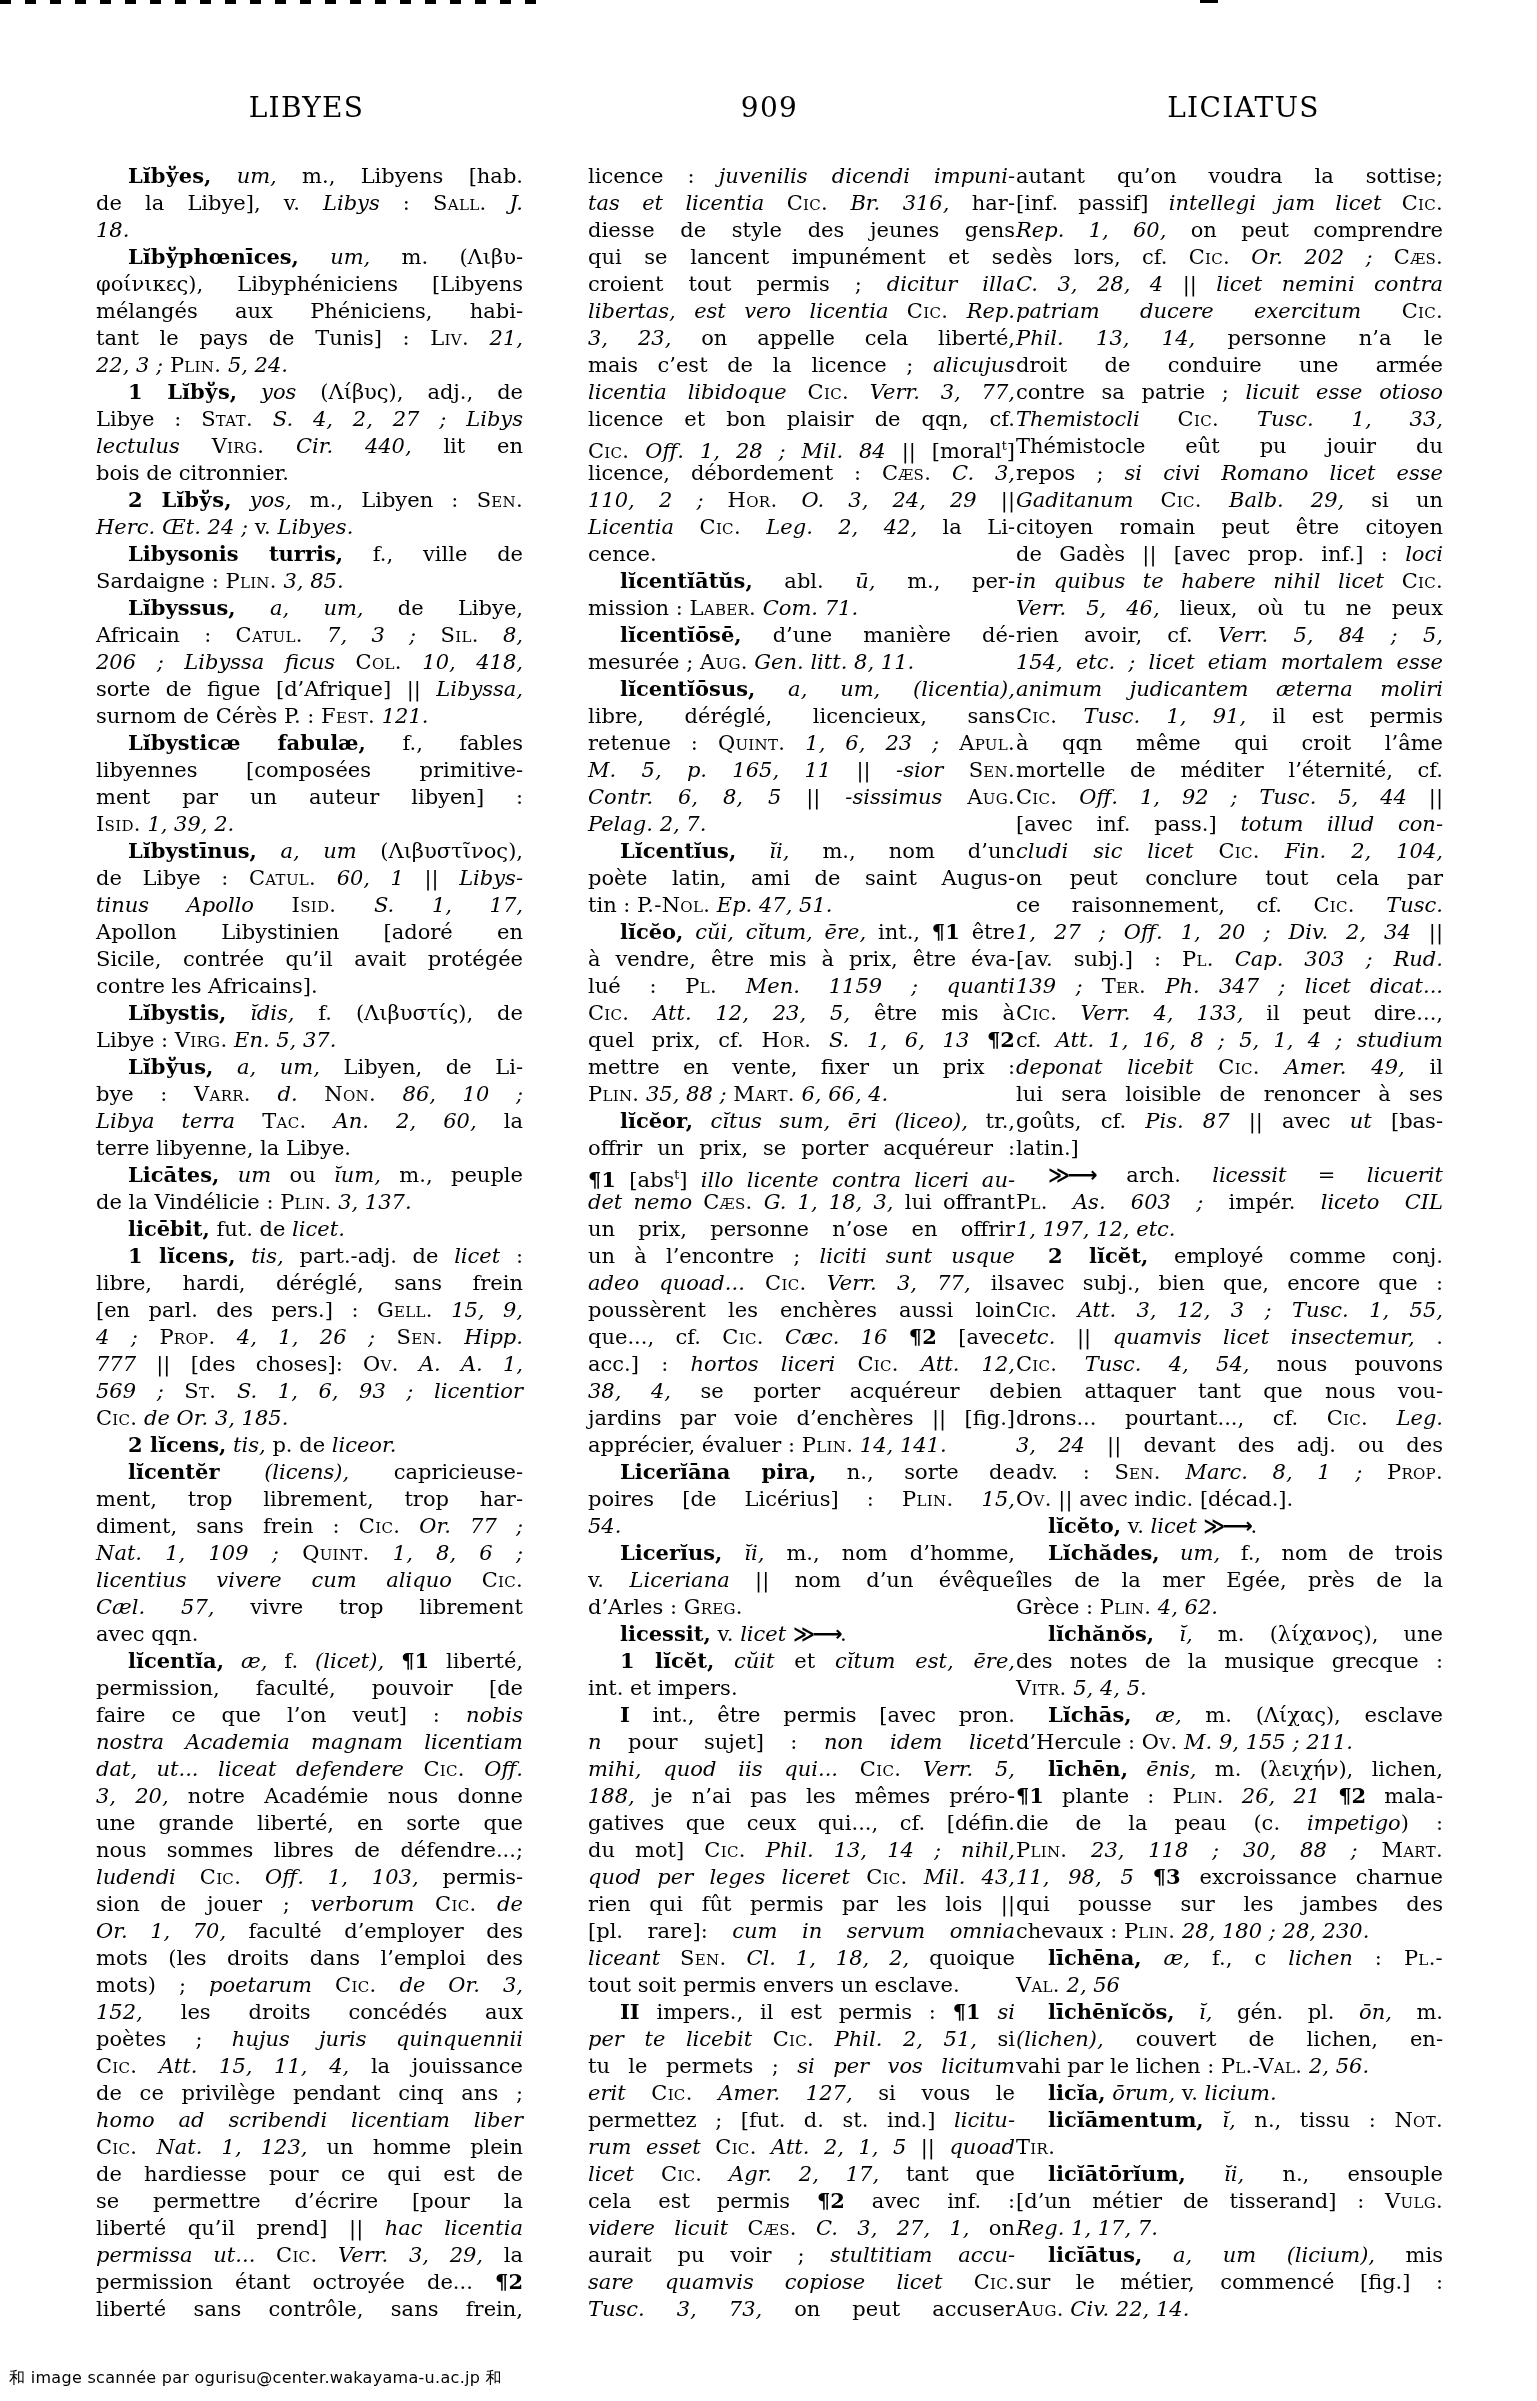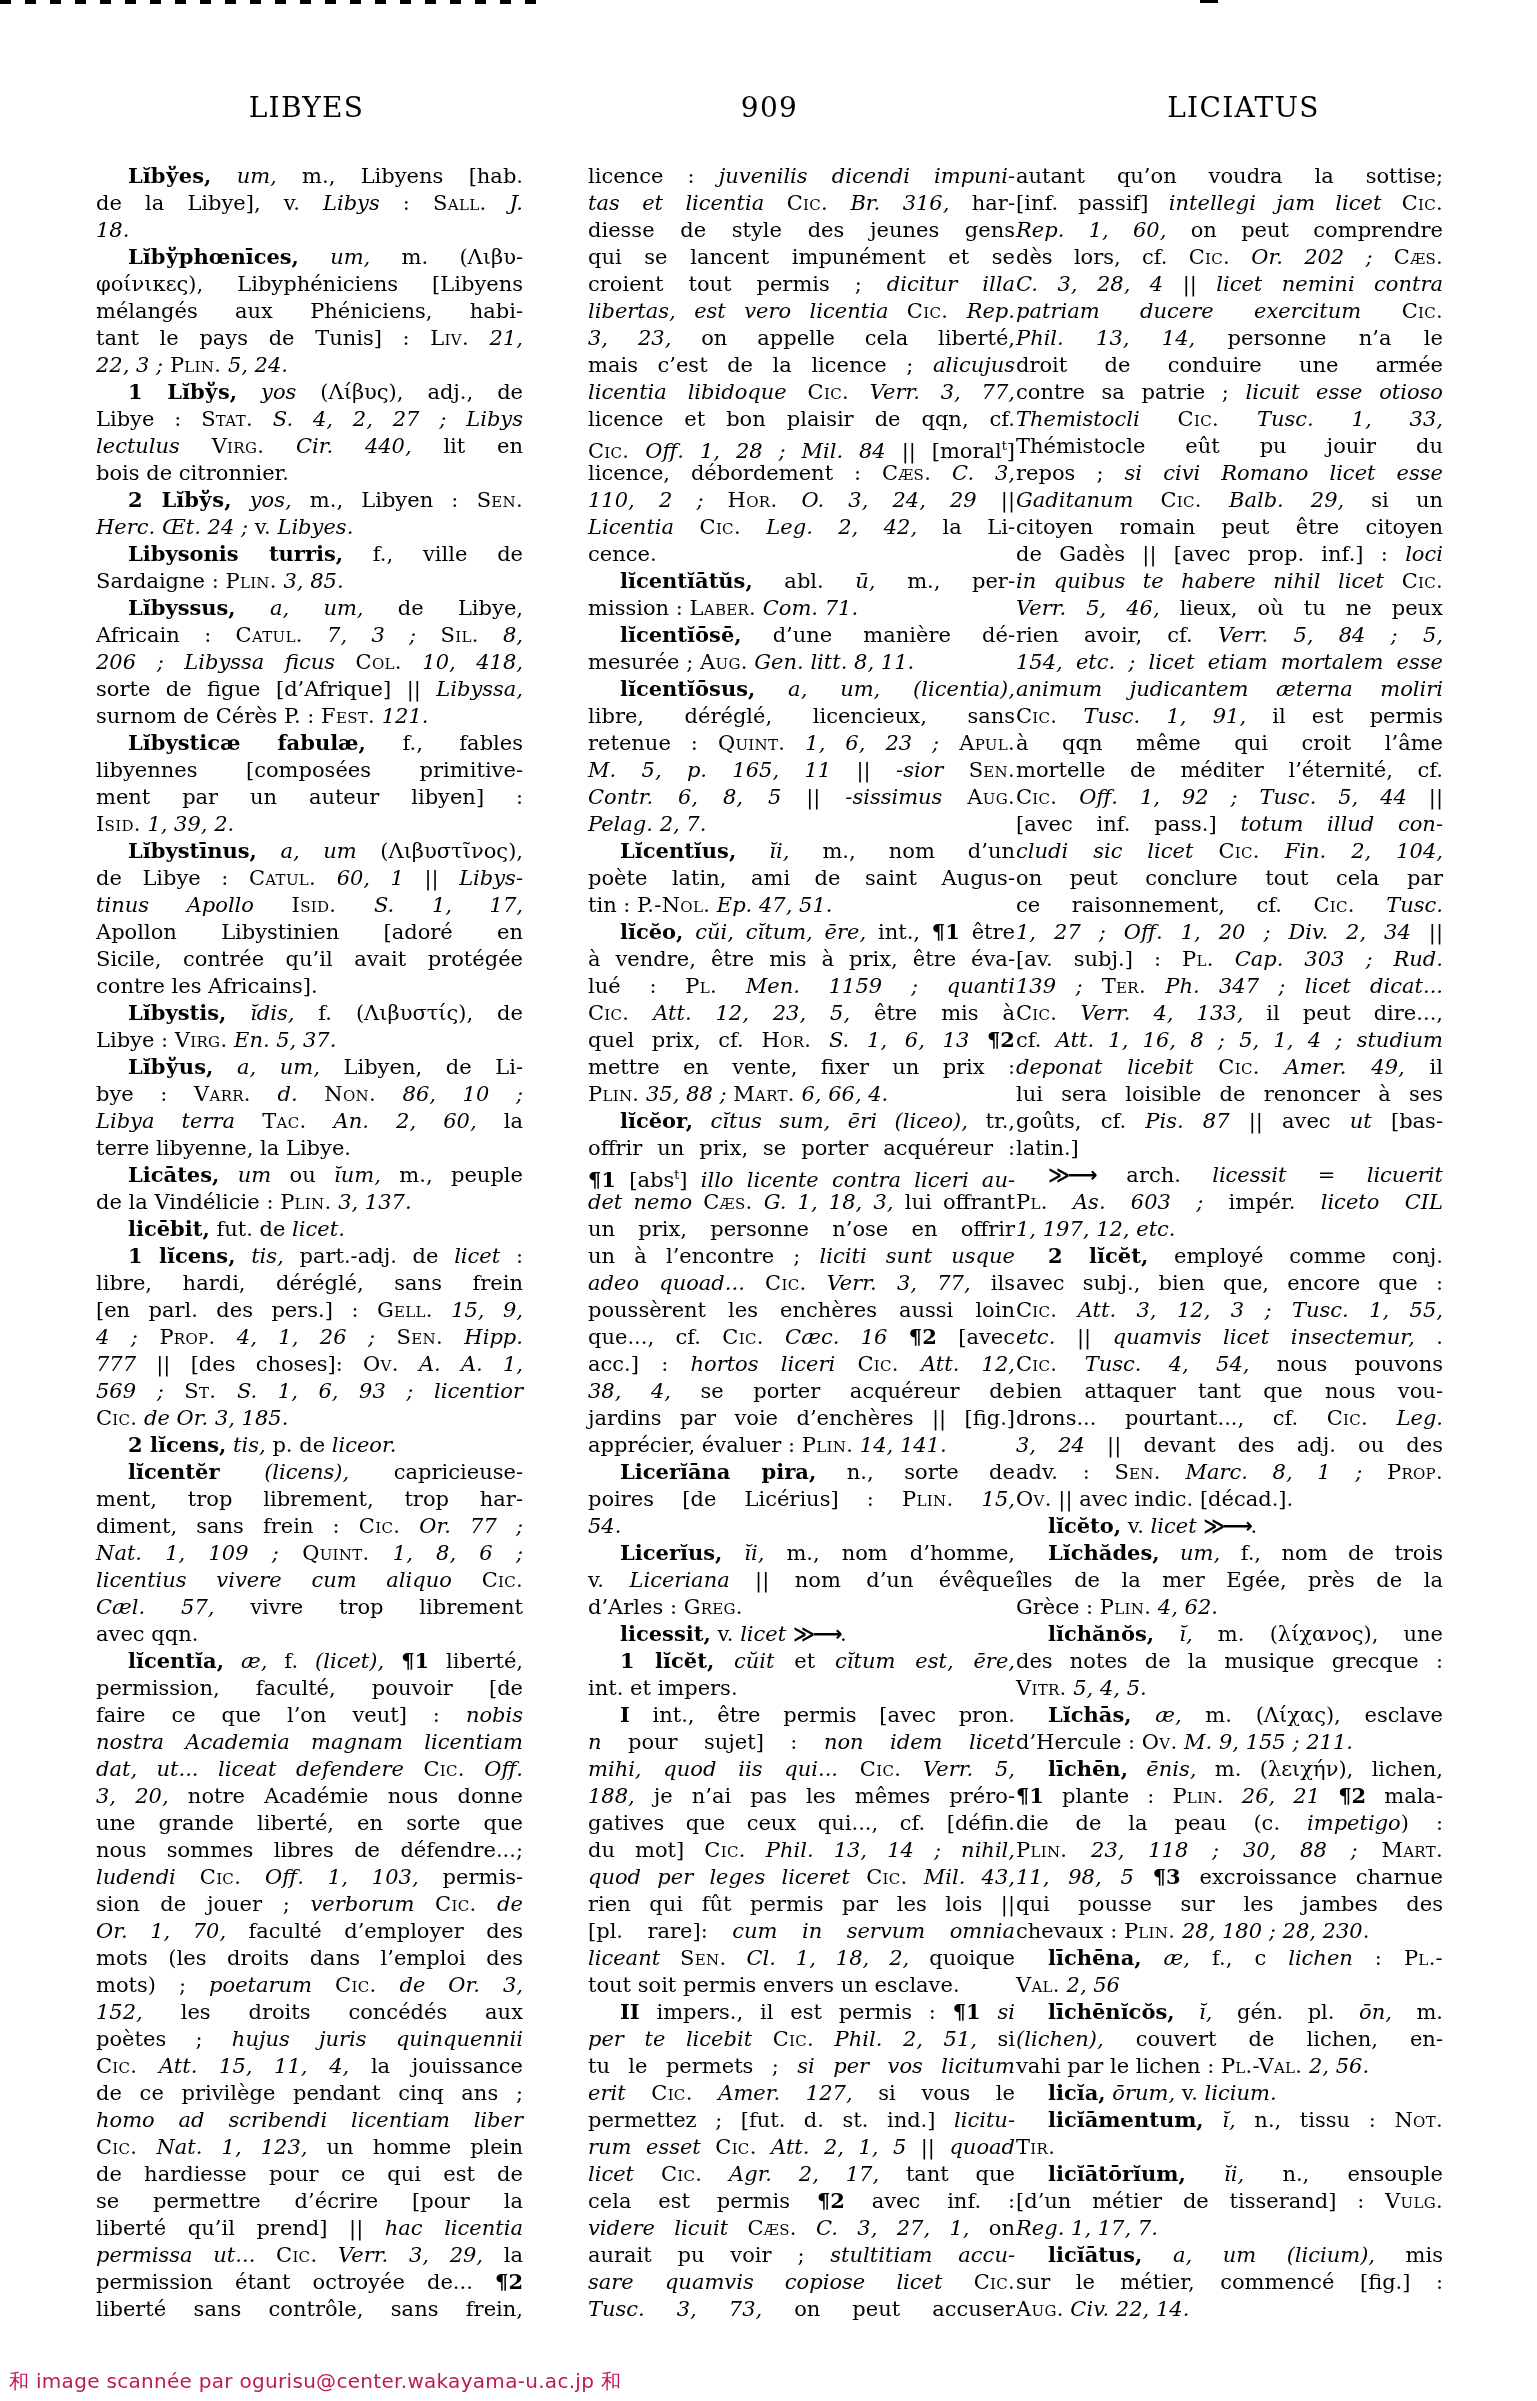--- a/index.html
+++ b/index.html
@@ -25,21 +25,21 @@
   .line.ind{text-indent:32px;}
   .line.end{text-align-last:left;}
   .run.b{font-weight:bold;}
   .run.i{font-style:italic;}
   .run.sc{font-variant:small-caps;letter-spacing:0.3px;}
   .run.sup{vertical-align:super;font-size:60%;}
   .run.arr{font-family:"DejaVu Sans",sans-serif;letter-spacing:-2.5px;font-weight:bold;}
   .watermark{
     position:absolute;left:9px;top:2368px;
     font-family:"DejaVu Sans","Liberation Sans",sans-serif;
-    font-size:20px;color:#be185d;letter-spacing:0.3px;
+    font-size:16px;color:#000000;letter-spacing:0.3px;
   }
   .artifact-top{
     position:absolute;left:0;top:0;height:3.8px;width:550px;
     background:repeating-linear-gradient(90deg,#000 0 11.4px,transparent 11.4px 25px);
   }
   .artifact-top2{position:absolute;left:1200px;top:0;width:18px;height:3.2px;background:#000;}
 </style>
 </head>
 <body>
 

